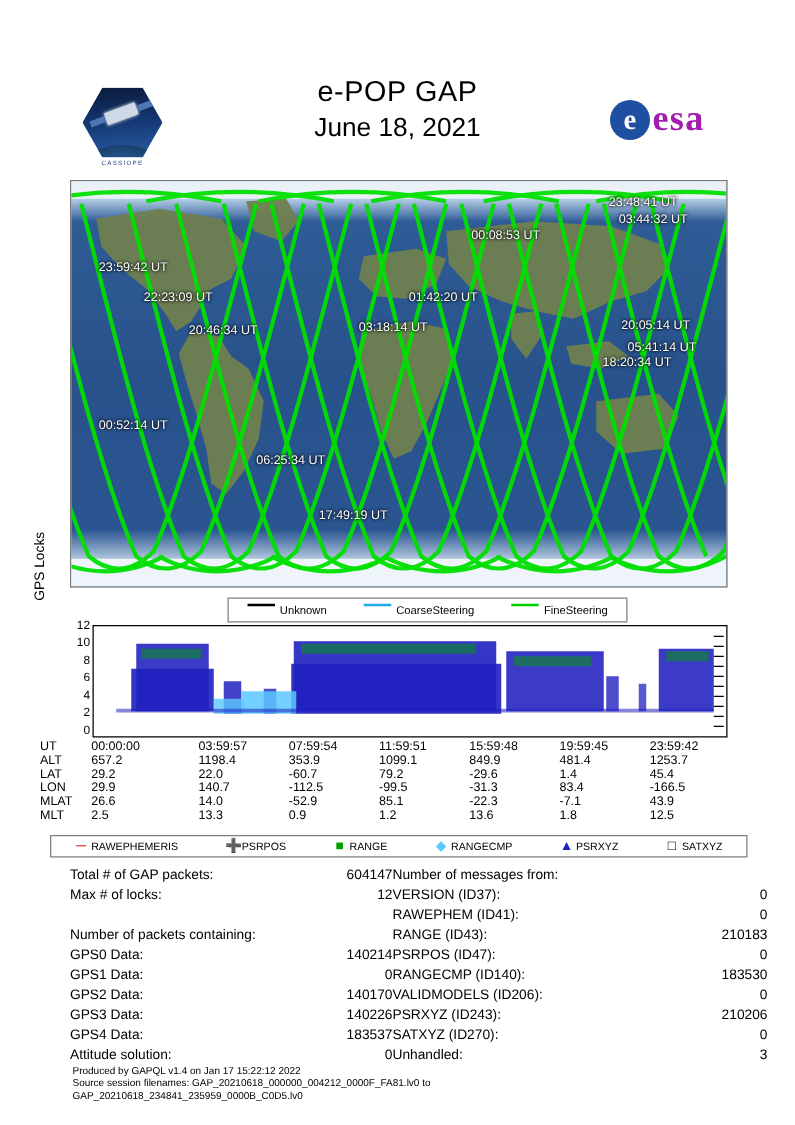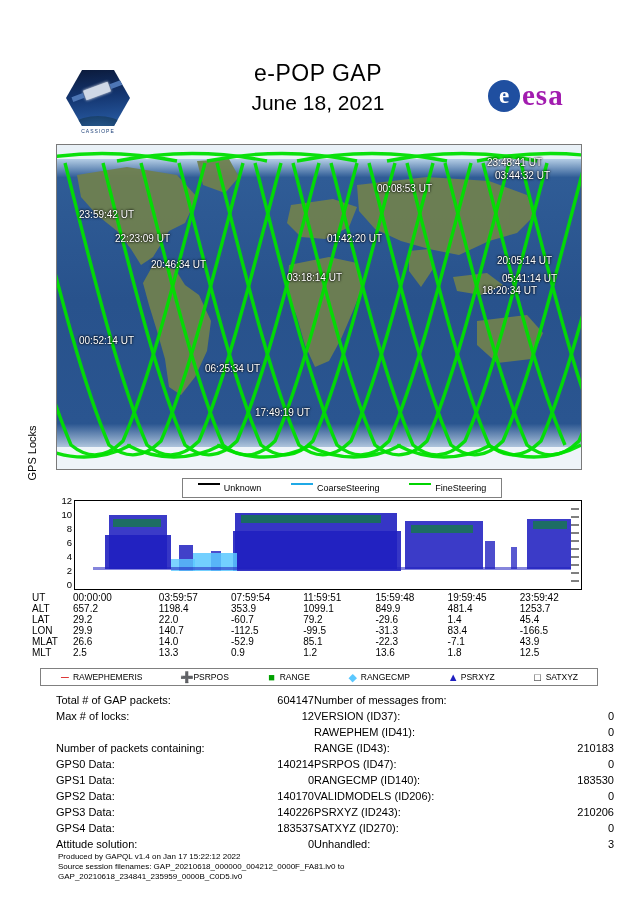--- a/index.html
+++ b/index.html
@@ -362,21 +362,21 @@
     </svg>
 
     <div>
       <span class="map-label" style="left:430px; top:12px;">23:48:41 UT</span>
       <span class="map-label" style="left:438px; top:25px;">03:44:32 UT</span>
       <span class="map-label" style="left:320px; top:38px;">00:08:53 UT</span>
       <span class="map-label" style="left:22px;  top:64px;">23:59:42 UT</span>
       <span class="map-label" style="left:58px;  top:88px;">22:23:09 UT</span>
       <span class="map-label" style="left:270px; top:88px;">01:42:20 UT</span>
       <span class="map-label" style="left:94px;  top:114px;">20:46:34 UT</span>
-      <span class="map-label" style="left:230px; top:127px;">03:18:14 UT</span>
+      <span class="map-label" style="left:230px; top:112px;">03:18:14 UT</span>
       <span class="map-label" style="left:400px; top:110px;padding-left:40px;">20:05:14 UT</span>
       <span class="map-label" style="left:445px; top:128px;">05:41:14 UT</span>
       <span class="map-label" style="left:425px; top:140px;">18:20:34 UT</span>
       <span class="map-label" style="left:22px;  top:190px;text-align:right;">00:52:14 UT</span>
       <span class="map-label" style="left:148px; top:218px;">06:25:34 UT</span>
       <span class="map-label" style="left:198px; top:262px;">17:49:19 UT</span>
     </div>
   </div>
 
   <div class="map-legend">

